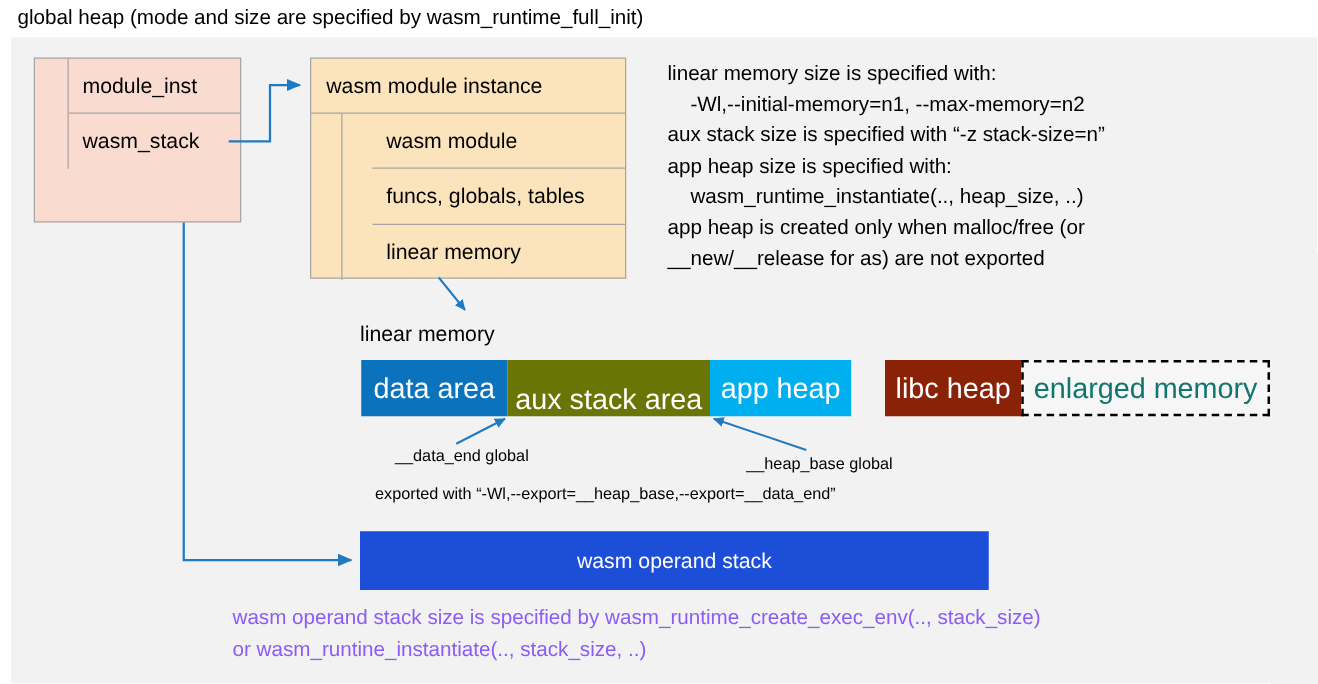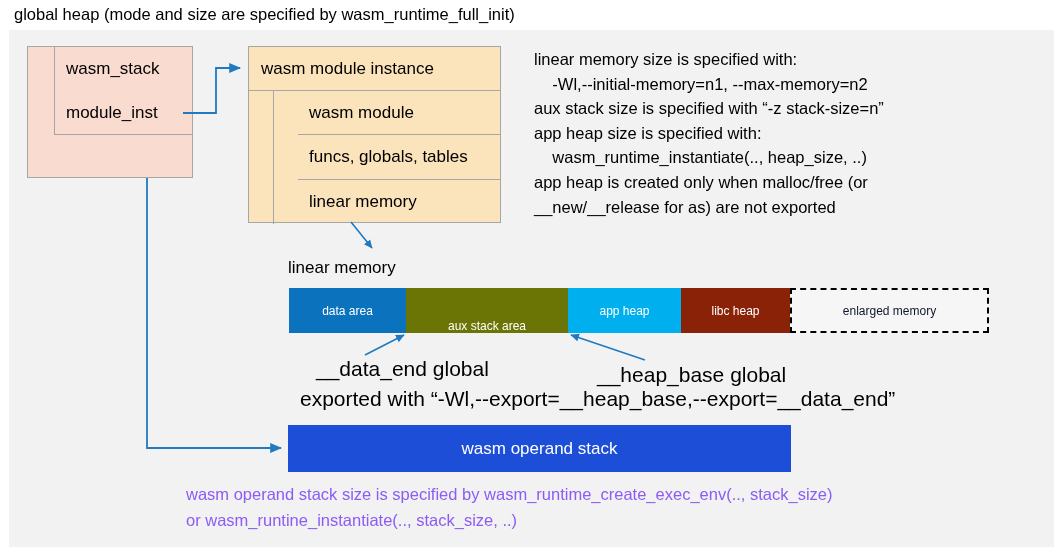--- a/index.html
+++ b/index.html
@@ -106,34 +106,34 @@
     left: 289px;
     top: 288px;
     height: 45px;
     display: flex;
   }
   #membar .seg {
     box-sizing: border-box;
     display: flex;
     align-items: center;
     justify-content: center;
-    font-size: 12px;
+    font-size: 23px;
     color: #ffffff;
     white-space: nowrap;
   }
   #membar .seg.dashed {
     border: 2.5px dashed #000000;
     background: #f6f6f6;
-    color: #0f172a;
+    color: #0f766e;
   }
 
   
   .anno {
     position: absolute;
-    font-size: 21px;
+    font-size: 13px;
     color: #000;
     white-space: nowrap;
   }
   #anno-dataend  { left: 316px; top: 357px; }
   #anno-heapbase { left: 597px; top: 363px; }
   #anno-exported { left: 300px; top: 387px; }
 
   
   #opstack {
     position: absolute;
@@ -175,25 +175,25 @@
 <div id="canvas">
 
   <div id="panel"></div>
 
   <div id="title">global heap (mode and size are specified by wasm_runtime_full_init)</div>
 
   <div class="struct pink" style="left:27px; top:46px; width:166px; height:132px;">
     <div class="body" style="height:88px;">
       <div class="gutter" style="width:27px;"></div>
       <div class="rows">
+        <div class="row" style="height:44px;">
+          <span>module_inst</span>
+        </div>
         <div class="row last" style="height:44px;">
           <span>wasm_stack</span>
-        </div>
-        <div class="row" style="height:44px;">
-          <span>module_inst</span>
         </div>
       </div>
     </div>
   </div>
 
   <div class="struct cream" style="left:248px; top:46px; width:253px; height:177px;">
     <div class="hdr" style="height:44px;">
       <span>wasm module instance</span>
     </div>
     <div class="body" style="height:133px;gap:24px;">
@@ -225,21 +225,21 @@
   <div id="membar">
     <div class="seg" style="width:117px; background:#0b72bd;">
       <span>data area</span>
     </div>
     <div class="seg" style="width:162px; background:#6b7505;align-items:flex-end;">
       <span>aux stack area</span>
     </div>
     <div class="seg" style="width:113px; background:#00b0ee;">
       <span>app heap</span>
     </div>
-    <div class="seg" style="width:109px; background:#8a2208;">
+    <div class="seg" style="width:109px; background:#8a2208;margin-left:27px;">
       <span>libc heap</span>
     </div>
     <div class="seg dashed" style="width:199px;">
       <span>enlarged memory</span>
     </div>
   </div>
 
   <div class="anno" id="anno-dataend">__data_end global</div>
   <div class="anno" id="anno-heapbase">__heap_base global</div>
   <div class="anno" id="anno-exported">exported with “-Wl,--export=__heap_base,--export=__data_end”</div>

